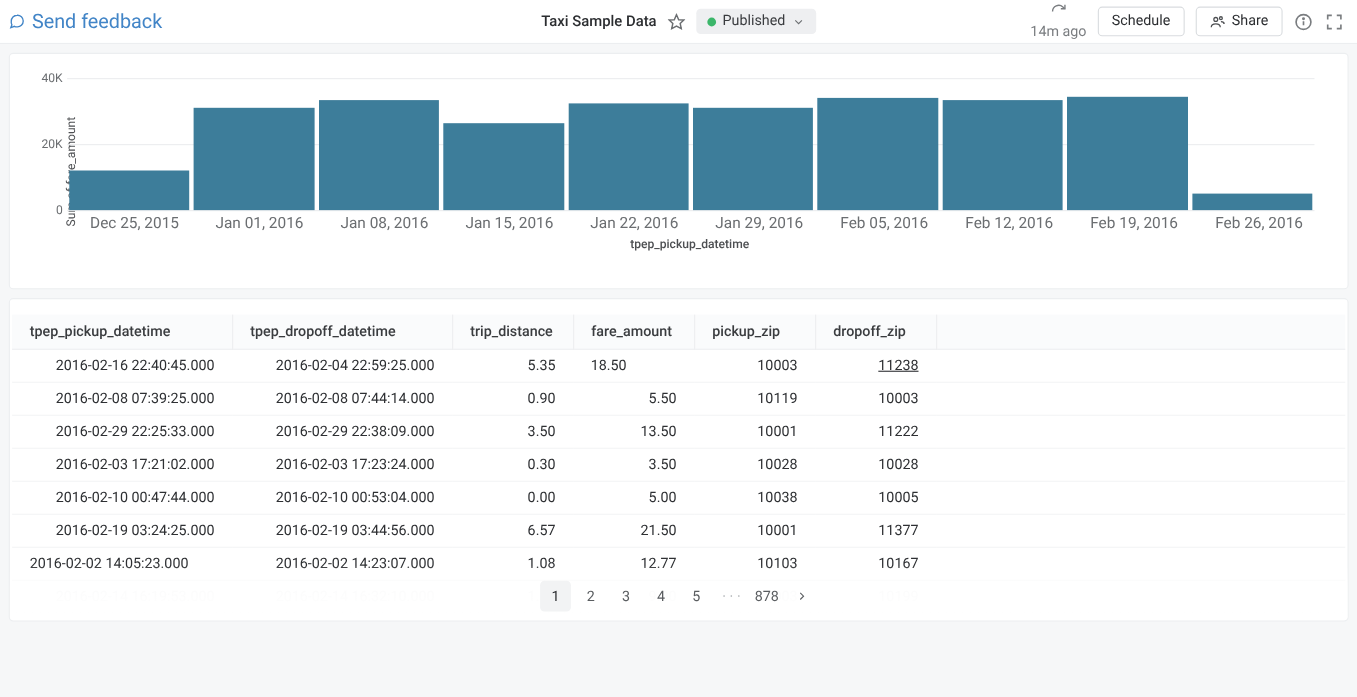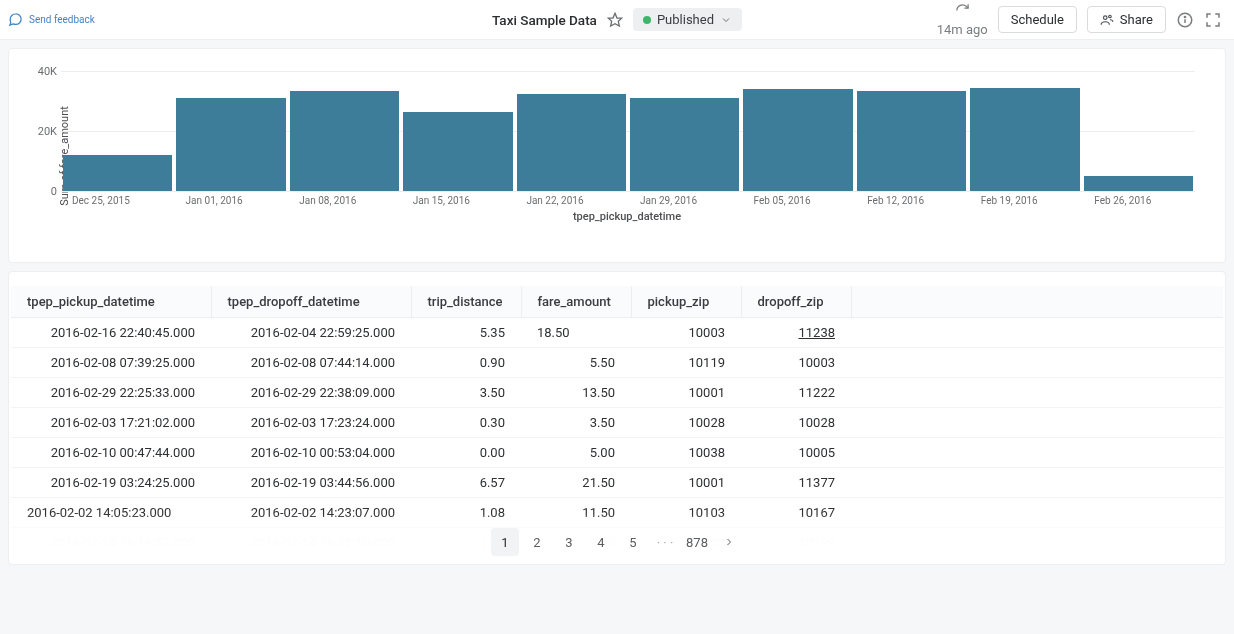--- a/index.html
+++ b/index.html
@@ -1,18 +1,18 @@
 <!DOCTYPE html>
 <html><head>
 <meta charset="utf-8">
 <style>
   * { box-sizing: border-box; margin: 0; padding: 0; }
   html, body { width: 1234px; height: 634px; font-family: -apple-system, BlinkMacSystemFont, "Segoe UI", Roboto, Helvetica, Arial, sans-serif; font-size: 13px; color: #333; background: #f6f7f8; }
   .topbar { height: 40px; background: #fff; border-bottom: 1px solid #eceef0; display: flex; align-items: center; padding: 0 12px 0 8px; }
-  .feedback { color: #4285c7; display: flex; align-items: center; gap: 6px; cursor: pointer; font-size: 10px; }
+  .feedback { color: #4285c7; display: flex; align-items: center; gap: 6px; cursor: pointer; font-size: 18px; }
   .feedback svg { width: 15px; height: 15px; }
   .center-group { position: absolute; left: 50%; transform: translateX(-50%); display: flex; align-items: center; gap: 10px; }
   .title { font-weight: 500; color: #2b2d30; font-size: 13.5px; }
   .star-icon { width: 16px; height: 16px; cursor: pointer; }
   .publish-pill { display: flex; align-items: center; gap: 6px; background: #eeeff1; border-radius: 4px; padding: 4px 10px; cursor: pointer; font-size: 13px; color: #3a3c3f; }
   .publish-pill .dot { width: 8px; height: 8px; border-radius: 50%; background: #3bb66a; }
   .publish-pill svg { width: 12px; height: 12px; }
   .right-group { margin-left: auto; display: flex; align-items: center; gap: 10px; }
   .refresh { color: #7a7d80; display: flex; align-items: center; gap: 4px; font-size: 13px; flex-direction: column; }
   .refresh svg { width: 15px; height: 15px; }
@@ -22,21 +22,21 @@
   .chart-panel { position: relative; height: 215px; padding: 22px 30px 4px 50px; }
   .ylabel { position: absolute; left: 6px; top: 50%; transform: translateY(-50%) rotate(-90deg); transform-origin: center; font-size: 11px; color: #4d4f52; white-space: nowrap; }
   .xlabel { text-align: center; font-size: 11px; color: #4d4f52; padding-top: 4px; padding-bottom: 8px; font-weight: 500; }
   .plot-area { position: relative; height: 120px; margin-left: 2px; }
   .gridline { position: absolute; left: 0; right: 0; border-top: 1px solid #ecedef; }
   .ytick-label { position: absolute; left: -30px; font-size: 11px; color: #6b6e71; transform: translateY(-50%); text-align: right; width: 26px; }
   .bars { position: absolute; left: 0; right: 0; bottom: 0; top: 0; display: flex; }
   .bar-slot { flex: 1; position: relative; }
   .bar { position: absolute; bottom: 0; left: 2px; right: 2px; background: #3d7d9a; }
   .xticks { display: flex; margin-top: 4px; }
-  .xtick-slot { flex: 1; font-size: 10px; color: #6b6e71; text-align: left; padding-left: 13px; white-space: nowrap; }
+  .xtick-slot { flex: 1; font-size: 14px; color: #6b6e71; text-align: center; padding-left: 13px; white-space: nowrap; }
   .table-panel { padding: 14px 2px 6px 2px; position: relative; }
   .data-table { width: 100%; border-collapse: collapse; }
   .data-table th { background: #fafbfc; font-weight: 500; color: #3a3c3f; font-size: 13px; text-align: left; padding: 8px 16px; border-bottom: 1px solid #edeef0; border-right: 1px solid #edeef0; }
   .data-table th:last-child, .data-table td:last-child { border-right: none; }
   .data-table td { font-size: 13px; color: #2e3033; padding: 7px 16px; border-bottom: 1px solid #f3f4f5; }
   .data-table td.num { text-align: right; font-variant-numeric: tabular-nums; }
   .fade-row td { color: #b7babd; }
   .pager { position: absolute; left: 0; right: 0; bottom: 2px; display: flex; justify-content: center; gap: 4px; background: linear-gradient(to bottom, rgba(255,255,255,0) 0%, rgba(255,255,255,0.95) 40%, #fff 100%); padding: 14px 0 6px 0; }
   .page-btn { min-width: 28px; height: 28px; display: flex; align-items: center; justify-content: center; border-radius: 4px; font-size: 13px; color: #5a5d60; cursor: pointer; }
   .page-btn.active { background: #f2f3f4; color: #2b2d30; }
@@ -232,21 +232,21 @@
           <td class="num" style="text-align: right;">6.57</td>
           <td class="num" style="text-align: right;">21.50</td>
           <td class="num" style="text-align: right;">10001</td>
           <td class="num" style="text-align: right;">11377</td>
           <td></td>
         </tr>
         <tr>
           <td class="" style="padding-left: 16px;">2016-02-02 14:05:23.000</td>
           <td class="" style="text-align: right; padding-left: 16px;">2016-02-02 14:23:07.000</td>
           <td class="num" style="text-align: right;">1.08</td>
-          <td class="num" style="text-align: right;">11.50</td>
+          <td class="num" style="text-align: right;">12.77</td>
           <td class="num" style="text-align: right;">10103</td>
           <td class="num" style="text-align: right;">10167</td>
           <td></td>
         </tr>
         <tr class="fade-row">
           <td class="" style="text-align: right; padding-left: 16px;">2016-02-14 16:19:53.000</td>
           <td class="" style="text-align: right; padding-left: 16px;">2016-02-14 16:32:10.000</td>
           <td class="num" style="text-align: right;">1.30</td>
           <td class="num" style="text-align: right;">9.00</td>
           <td class="num" style="text-align: right;">10003</td>

